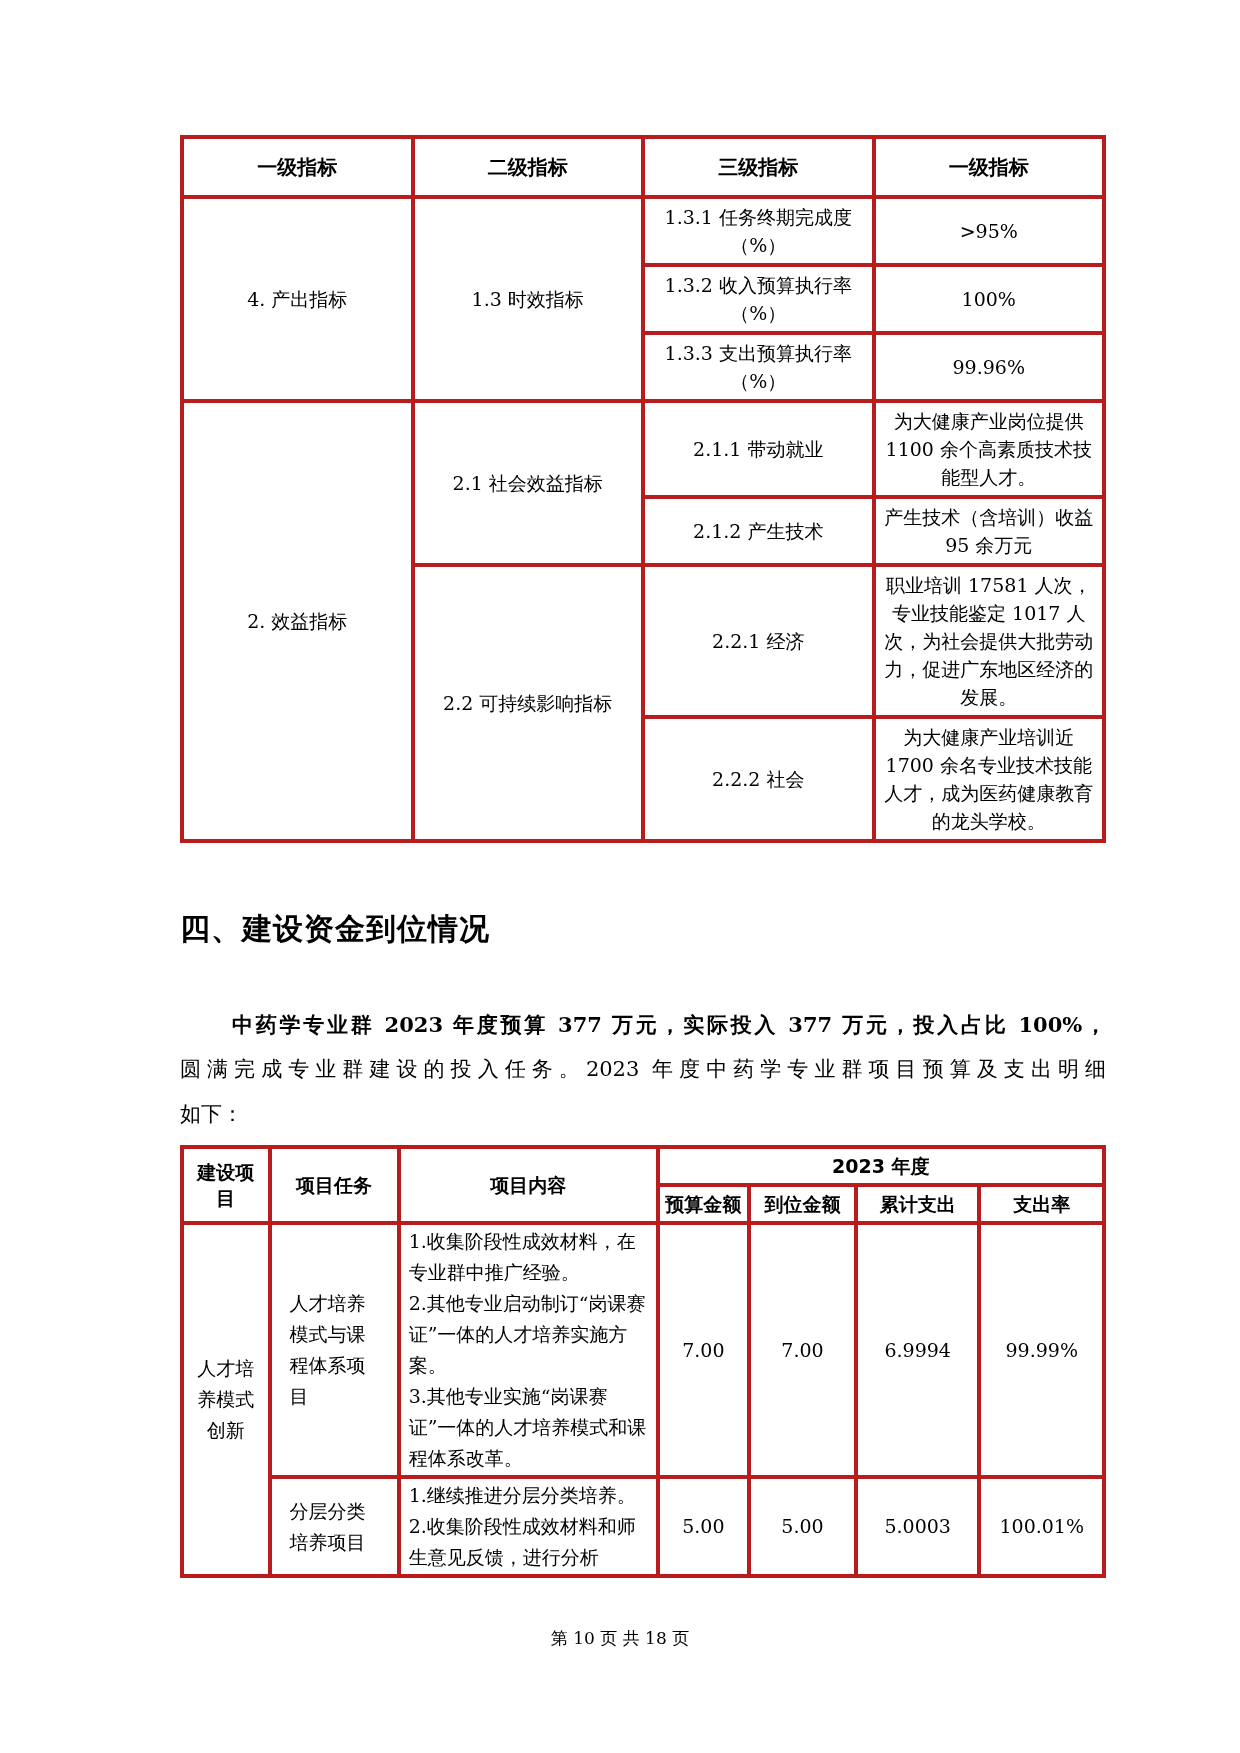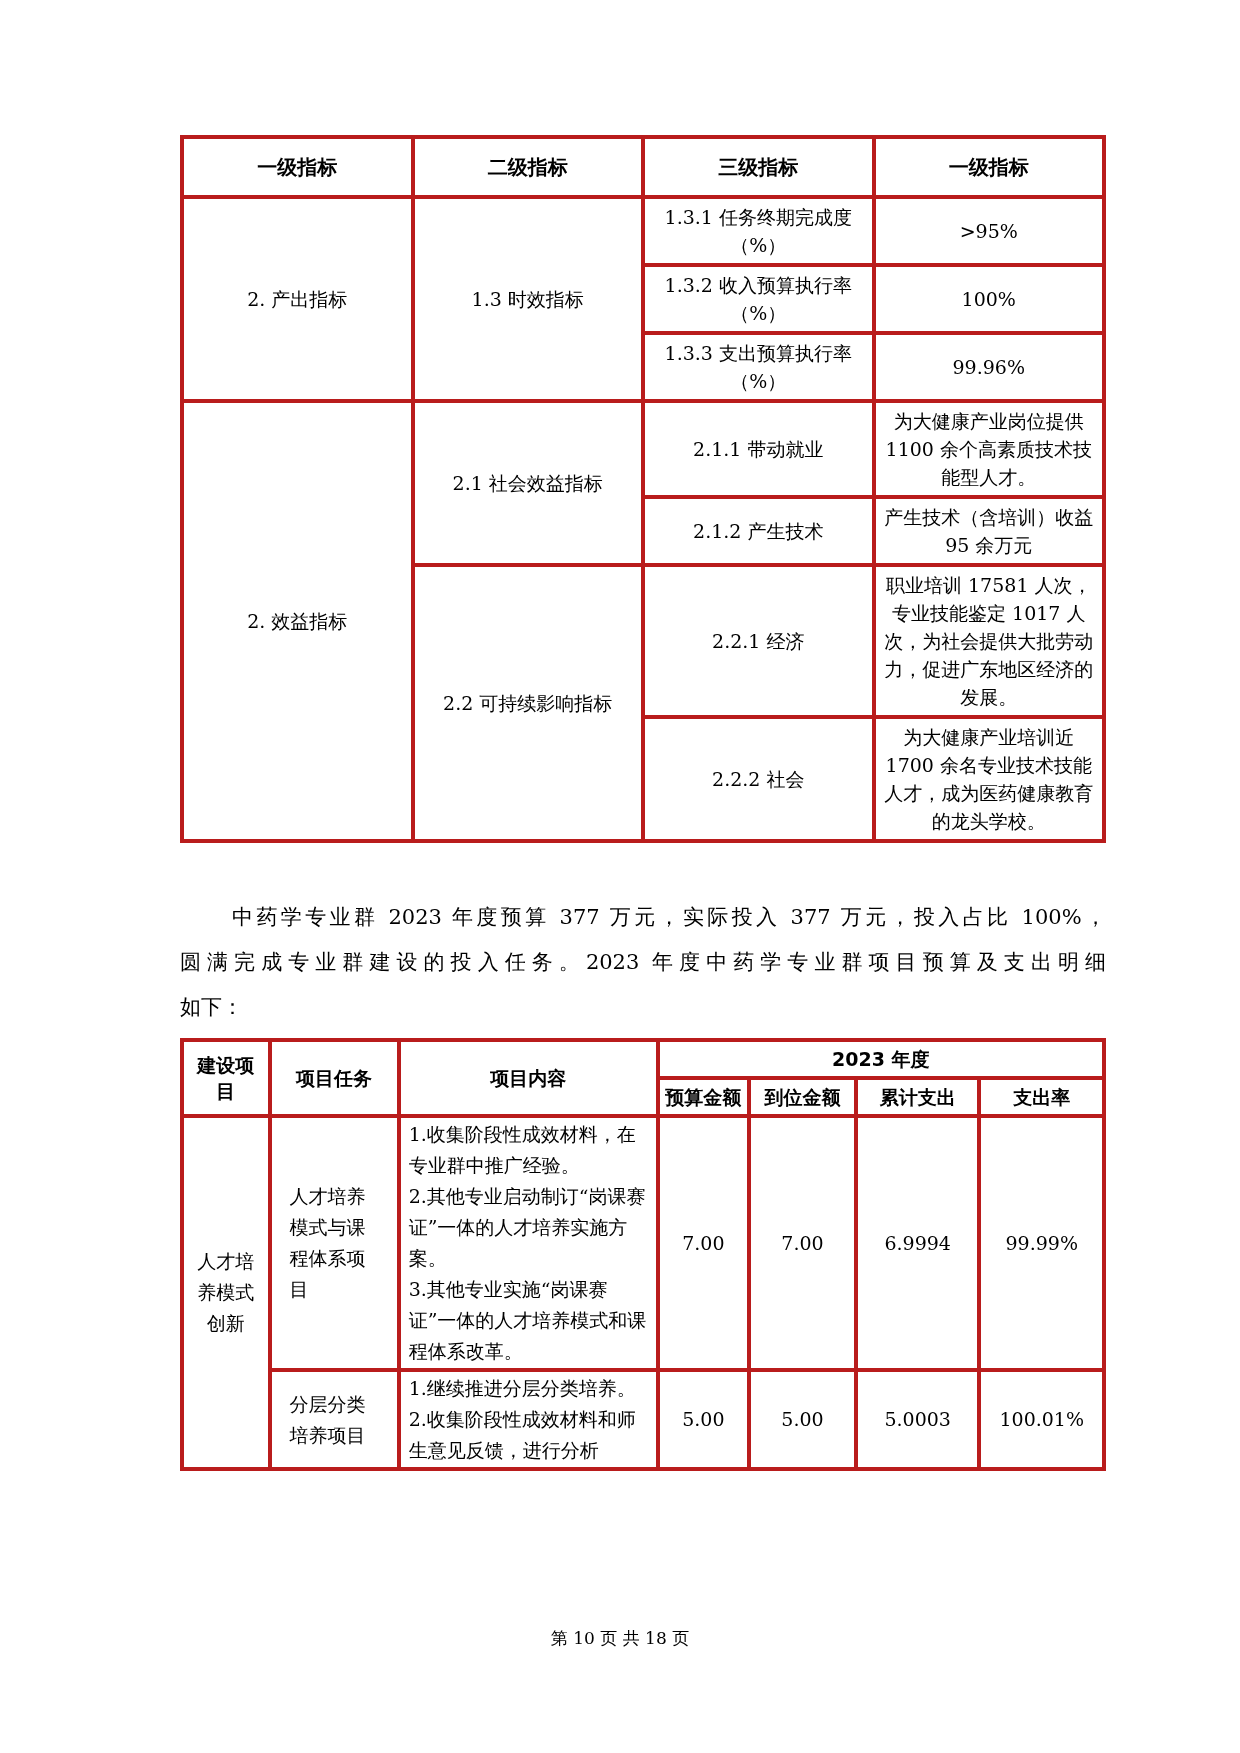--- a/index.html
+++ b/index.html
@@ -26,21 +26,21 @@
   .heading{
     margin:65px 0 0 0;
     font-family:"DejaVu Sans","Liberation Sans",sans-serif;
     font-weight:bold;font-size:30px;line-height:42px;letter-spacing:1px;
   }
 
   
   .para{margin-top:52px;font-size:21px;line-height:45px;}
   .para-line{text-align:justify;}
   .para-line.fill{text-align-last:justify;}
-  .para-line.indent{text-indent:52px;}
+  .para-line.indent{text-indent:52px;font-weight:bold;}
 
   
   .t2{margin-top:8px;}
   .t2 th{
     font-family:"DejaVu Sans","Liberation Sans",sans-serif;
     font-weight:bold;font-size:19px;line-height:26px;padding:4px 4px;text-align:center;
   }
   .t2 td{font-size:19px;line-height:31px;padding:1px 8px;}
   .t2 td.c-project{text-align:center;padding:6px 12px;}
   .t2 td.c-task{text-align:left;padding:6px 18px;margin-top:36px;}
@@ -68,21 +68,21 @@
     <thead>
       <tr>
         <th>一级指标</th>
         <th>二级指标</th>
         <th>三级指标</th>
         <th>一级指标</th>
       </tr>
     </thead>
     <tbody>
       <tr>
-        <td rowspan="3">2. 产出指标</td>
+        <td rowspan="3">4. 产出指标</td>
         <td rowspan="3">1.3 时效指标</td>
         <td>1.3.1 任务终期完成度（%）</td>
         <td>&gt;95%</td>
       </tr>
       <tr>
         <td>1.3.2 收入预算执行率（%）</td>
         <td>100%</td>
       </tr>
       <tr>
         <td>1.3.3 支出预算执行率（%）</td>
@@ -103,20 +103,21 @@
         <td>2.2.1 经济</td>
         <td>职业培训 17581 人次，专业技能鉴定 1017 人次，为社会提供大批劳动力，促进广东地区经济的发展。</td>
       </tr>
       <tr>
         <td>2.2.2 社会</td>
         <td>为大健康产业培训近 1700 余名专业技术技能人才，成为医药健康教育的龙头学校。</td>
       </tr>
     </tbody>
   </table>
 
+  <div class="heading">四、建设资金到位情况</div>
 
   <div class="para">
     <div class="para-line fill indent">中药学专业群 2023 年度预算 377 万元，实际投入 377 万元，投入占比 100%，</div>
     <div class="para-line fill">圆满完成专业群建设的投入任务。2023 年度中药学专业群项目预算及支出明细</div>
     <div class="para-line">如下：</div>
   </div>
 
   <table class="t2">
     <colgroup>
       <col style="width:9.5%">

